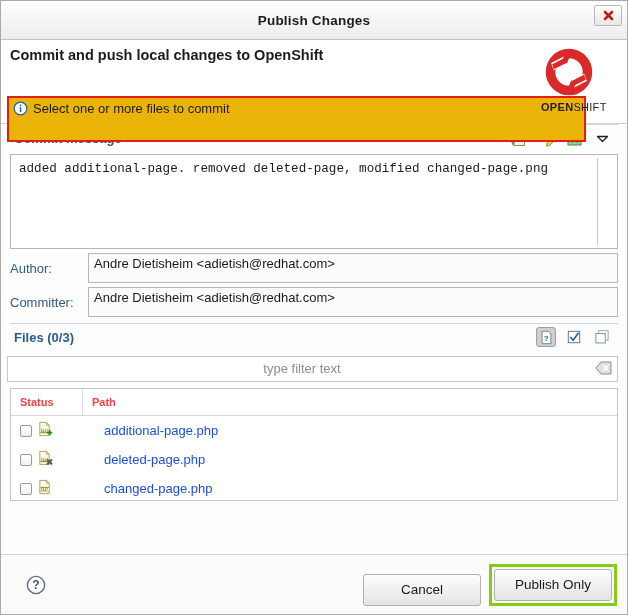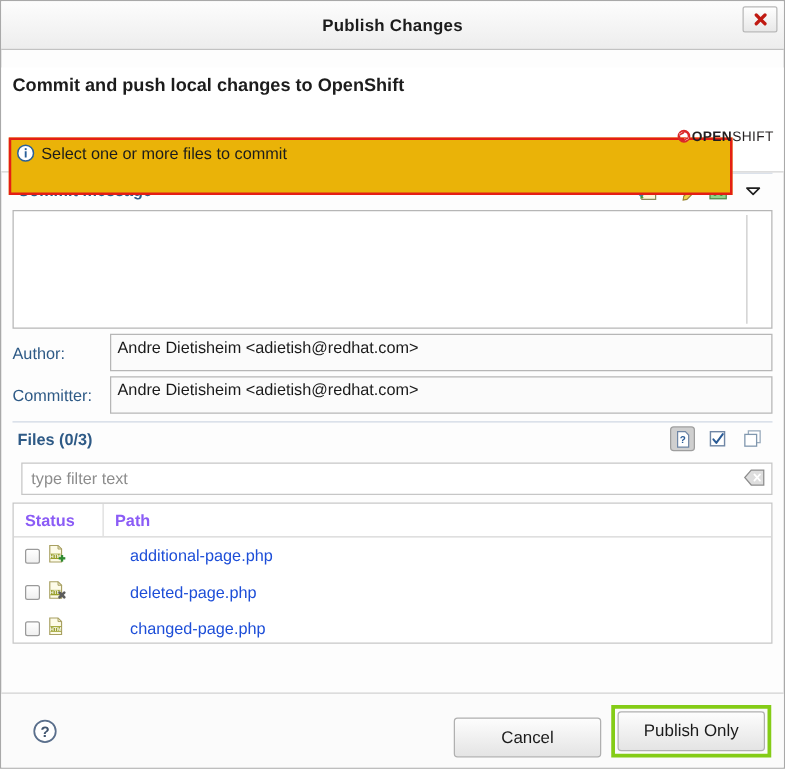--- a/index.html
+++ b/index.html
@@ -29,34 +29,33 @@
     border:1px solid #b8b8b8;border-radius:2px;
     background:linear-gradient(#fefefe,#e8e8e8);
     display:flex;align-items:center;justify-content:center;cursor:pointer;
   }
   .close-btn svg{display:block;}
   
   .header{
     position:relative;height:84px;box-sizing:border-box;
     background:#ffffff;border-bottom:1px solid #d2d2d2;
     padding:7px 8px 0 9px;
-    margin-top:14px;
   }
   .header-title{font-weight:bold;font-size:14.5px;color:#1c1c1c;margin:0 0 6px 0;}
   .msgbox{
     position:absolute;left:6px;top:56px;width:579px;height:46px;
     box-sizing:border-box;border:2px solid #e41e14;background:#eab308;
     padding:2px 0 0 4px;
   }
   .msg-line1{display:flex;align-items:flex-start;gap:5px;font-size:13px;color:#1c1c1c;line-height:17px;}
   .msg-line2{margin-left:22px;font-size:13px;color:#1c1c1c;line-height:19px;white-space:nowrap;}
   .info-icon{flex:0 0 auto;margin-top:1px;}
   .logo{
-    position:absolute;right:8px;top:16px;width:78px;height:78px;
-    display:flex;align-items:center;justify-content:flex-start;
+    position:absolute;right:8px;top:4px;width:78px;height:78px;
+    display:flex;flex-direction:column;align-items:flex-start;justify-content:flex-start;
   }
   .logo-word{font-size:11px;font-weight:bold;letter-spacing:.3px;margin-top:1px;color:#231f20;}
   .logo-word .thin{font-weight:normal;}
   
   .section{padding:0 9px;}
   .sec-head{
     display:flex;align-items:center;justify-content:space-between;
     height:26px;padding:0 2px 0 4px;
     border-top:1px solid #cfd8e3;
   }
@@ -78,34 +77,34 @@
   
   .field-row{display:flex;align-items:center;margin:4px 9px 0 9px;}
   .field-label{font-size:13px;color:#2e5a86;width:78px;flex:0 0 auto;}
   .field-input{
     flex:1 1 auto;height:30px;box-sizing:border-box;
     border:1px solid #b6b6b6;background:#fbfbfb;color:#1a1a1a;
     font-size:13px;line-height:19px;padding:0 5px;
     white-space:nowrap;overflow:hidden;
   }
   
-  .filter-wrap{margin:6px 9px 0 16px;position:relative;}
+  .filter-wrap{margin:6px 9px 0 6px;position:relative;text-align:center;}
   .filter-input{
     width:100%;height:26px;box-sizing:border-box;
     border:1px solid #c6c6c6;background:#ffffff;
     font-size:13px;color:#8d8d8d;padding:0 28px 0 7px;line-height:24px;
   }
   .filter-clear{position:absolute;right:6px;top:5px;cursor:pointer;}
   .table{
     margin:6px 9px 0 9px;border:1px solid #c6c6c6;background:#ffffff;
     height:113px;box-sizing:border-box;overflow:hidden;
   }
   .thead{display:flex;height:26px;border-bottom:1px solid #d5d5d5;background:#ffffff;}
   .th{
-    font-size:13px;color:#8b5cf6;font-weight:bold;
+    font-size:11px;color:#ef4444;font-weight:bold;
     display:flex;align-items:center;padding-left:9px;box-sizing:border-box;
   }
   .th.status{width:72px;border-right:1px solid #dcdcdc;}
   .th.path{flex:1 1 auto;}
   .trow{display:flex;align-items:center;height:29px;padding-left:9px;box-sizing:border-box;}
   .cell-status{width:72px;display:flex;align-items:center;gap:5px;flex:0 0 auto;}
   .row-check{
     width:12px;height:12px;border:1px solid #9a9a9a;border-radius:2px;
     background:linear-gradient(#ffffff,#f0f0f0);box-sizing:border-box;cursor:pointer;
   }
@@ -222,20 +221,21 @@
             <path d="M2.5 5.5 h10 l-5 5 z" fill="none" stroke="#1f1f1f" stroke-width="1.3" stroke-linejoin="round"></path>
           </svg>
         </div>
 
       </div>
     </div>
   </div>
 
   <div class="commit-area">
     <div class="wrap-guide"></div>
+    <div class="commit-text">added additional-page. removed deleted-page, modified changed-page.png</div>
   </div>
 
   <div class="field-row">
     <div class="field-label">Author:</div>
     <div class="field-input">Andre Dietisheim &lt;adietish@redhat.com&gt;</div>
   </div>
   <div class="field-row">
     <div class="field-label">Committer:</div>
     <div class="field-input">Andre Dietisheim &lt;adietish@redhat.com&gt;</div>
   </div>

